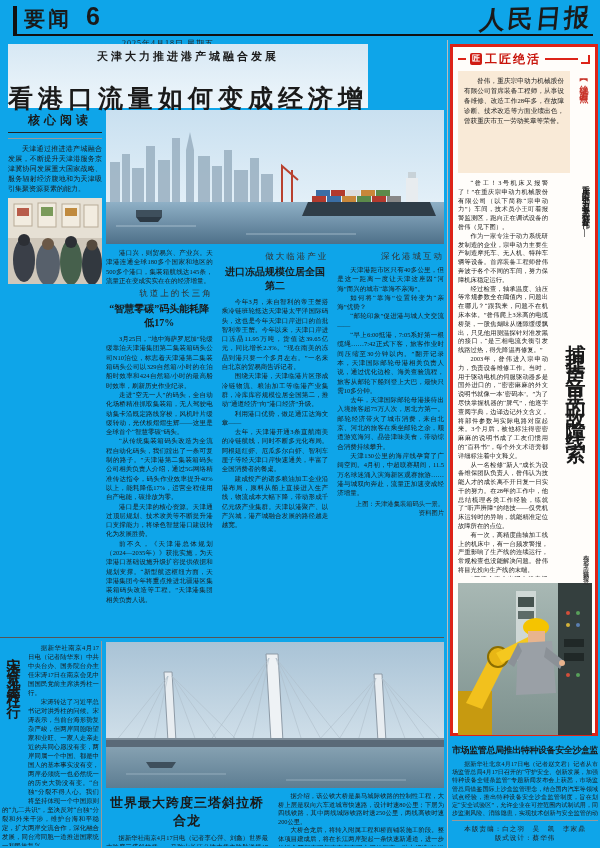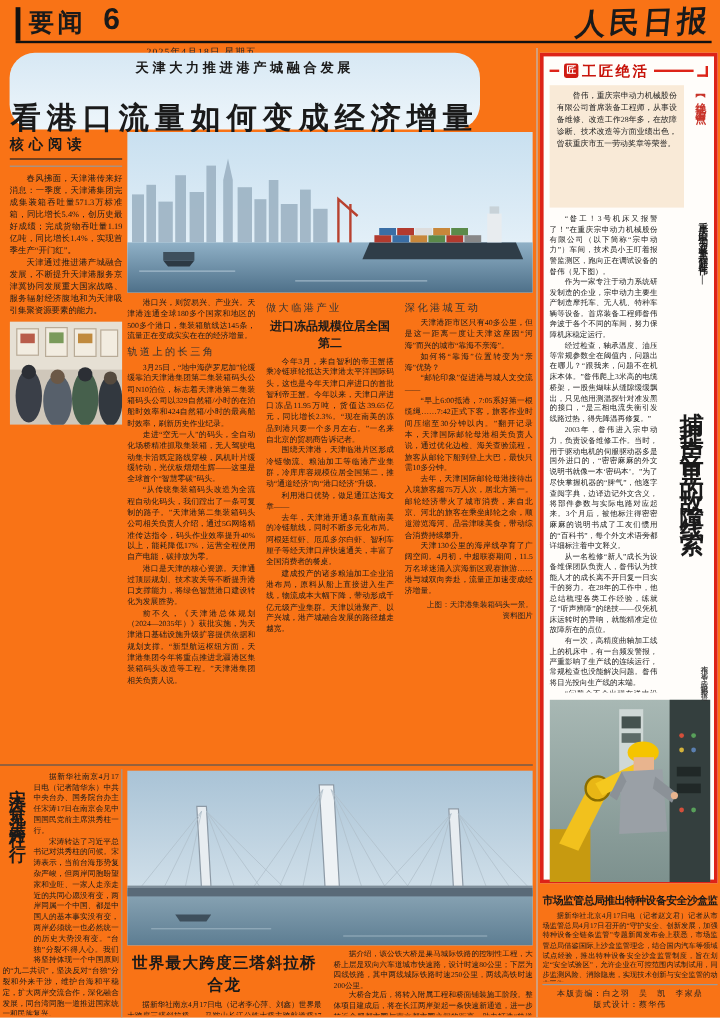--- a/index.html
+++ b/index.html
@@ -1,49 +1,49 @@
 <!DOCTYPE html>
 <html><head>
 <meta charset="utf-8">
 <style>
   * { margin:0; padding:0; box-sizing:border-box; }
   html,body { width:600px; height:848px; overflow:hidden; }
   body { background:#f3f1ec; font-family:"Liberation Serif","DejaVu Serif",serif; color:#1a1a1a; }
-  #page { position:relative; width:600px; height:848px; background:#f97316; }
+  #page { position:relative; width:600px; height:848px; background:#0ea5e9; }
 
   
   .hdr { position:absolute; left:0; top:0; width:600px; height:38px; }
   .hdr-bracket { position:absolute; left:13px; top:6px; width:4px; height:28px; background:#111; }
   .hdr-rule { position:absolute; left:13px; top:34px; width:580px; height:2px; background:#111; }
   .hdr-section { position:absolute; left:24px; top:5px; font-size:21px; font-weight:bold; letter-spacing:3px; }
   .hdr-num { position:absolute; left:86px; top:2px; font-size:25px; font-weight:bold; font-family:"Liberation Sans",sans-serif; }
   .hdr-date { position:absolute; left:122px; top:17px; font-size:8px; color:#222; letter-spacing:1px;margin-top:21px; }
   .masthead { position:absolute; right:8px; top:2px; font-size:25px; font-weight:900; letter-spacing:3px; transform:skewX(-7deg) rotate(-1.5deg); font-family:"Liberation Serif",serif; }
 
   
-  .banner { position:absolute; left:8px; top:44px; width:392px; height:64px; background:linear-gradient(#d7e8f4,#eef6fb); text-align:center;border-radius:21px; }
+  .banner { position:absolute; left:8px; top:44px; width:360px; height:64px; background:linear-gradient(#d7e8f4,#eef6fb); text-align:center; }
   .kicker { font-size:11px; font-weight:bold; letter-spacing:3px; padding-top:5px; }
   .headline { font-size:25px; font-weight:bold; letter-spacing:5px; margin-top:18px; }
   .byline { font-size:8px; color:#444; margin-top:4px; letter-spacing:2px; }
 
   .col1 { position:absolute; left:8px; top:110px; width:94px; height:522px; overflow:hidden; }
-  .core-label { font-size:12px; font-weight:bold; letter-spacing:4px; padding:2px 0 3px; }
+  .core-label { font-size:12px; font-weight:bold; letter-spacing:4px; padding:2px 0 3px;margin-left:20px; }
   .core-rule { height:1px; background:#222; margin-bottom:4px; }
   .core-text { font-size:7px; line-height:10.5px; text-align:justify; text-indent:2em; }
   .core-bottom { height:1px; background:#999; margin:5px 0; }
   .col1 .para { font-size:7px; line-height:10px; text-align:justify; }
   .photo-small { width:94px; height:86px; margin-top:4px; display:block; }
 
   .main-photo { position:absolute; left:106px; top:110px; width:338px; height:134px; display:block; }
 
   .cols-row { position:absolute; left:106px; top:248px; width:338px; height:384px; display:flex; gap:9px; }
   .mcol { flex:1; overflow:hidden; }
   .mcol .para, .lead-para { font-size:6.5px; line-height:9.3px; text-align:justify; }
   .lead-para { text-indent:2em; margin-bottom:2px; }
-  .sec-kicker { text-align:left; font-size:8.5px; letter-spacing:2px; color:#333; margin:3px 0 2px; }
+  .sec-kicker { text-align:right; font-size:8.5px; letter-spacing:2px; color:#333; margin:3px 0 2px; }
   .sec-headline { text-align:center; font-size:10px; font-weight:bold; letter-spacing:0; margin-bottom:4px; }
   .photo-note { font-size:6.3px; text-align:right; margin-top:3px; color:#222; }
   .photo-credit { font-size:6.3px; text-align:right; color:#222; }
 
   .main-bottom-rule { position:absolute; left:0; top:637px; width:444px; height:1px; background:#555; }
   .vline-left { position:absolute; left:101px; top:641px; width:1px; height:207px; background:#999; }
   .vline-right { position:absolute; left:447px; top:40px; width:1px; height:808px; background:#bbb; }
 
   
   .songtao { position:absolute; left:2px; top:643px; width:97px; height:203px; overflow:hidden; }
@@ -108,21 +108,20 @@
     <div class="kicker">天津大力推进港产城融合发展</div>
     <div class="headline">看港口流量如何变成经济增量</div>
     <div class="byline">版式设计 武少民 靳 博</div>
   </div>
 
   <div class="col1">
     <div class="core-label">核心阅读</div>
     <div class="core-rule"></div>
     <div class="core-bottom"></div>
     <div>
-        <p class="para">春风拂面，天津港传来好消息：一季度，天津港集团完成集装箱吞吐量571.3万标准箱，同比增长5.4%，创历史最好成绩；完成货物吞吐量1.19亿吨，同比增长1.4%，实现首季生产“开门红”。</p>
         <p class="para">天津通过推进港产城融合发展，不断提升天津港服务京津冀协同发展重大国家战略、服务辐射经济腹地和为天津吸引集聚资源要素的能力。</p>
       </div>
     <svg class="photo-small" viewBox="0 0 94 86">
       <rect width="94" height="86" fill="#cfc7ba"></rect>
       <rect x="0" y="0" width="94" height="40" fill="#e6e0d4"></rect>
       <rect x="6" y="6" width="18" height="22" fill="#f2ece0" stroke="#b8ab97" stroke-width="1"></rect>
       <rect x="9" y="10" width="12" height="8" fill="#b85c4a"></rect>
       <rect x="30" y="5" width="18" height="24" fill="#f2ece0" stroke="#b8ab97" stroke-width="1"></rect>
       <rect x="33" y="9" width="12" height="9" fill="#7a9a5a"></rect>
       <rect x="54" y="6" width="18" height="23" fill="#f2ece0" stroke="#b8ab97" stroke-width="1"></rect>
@@ -194,20 +193,21 @@
     <g stroke="#dce9f2" stroke-width="1" opacity="0.5">
       <line x1="10" y1="116" x2="90" y2="116"></line>
         <line x1="140" y1="124" x2="250" y2="124"></line>
     </g>
   </svg>
 
   <div class="cols-row">
     <div class="mcol">
       <div class="lead-para">港口兴，则贸易兴、产业兴。天津港连通全球180多个国家和地区的500多个港口，集装箱航线达145条，流量正在变成实实在在的经济增量。</div>
       <div class="sec-kicker">轨道上的长三角</div>
+      <div class="sec-headline">“智慧零碳”码头能耗降低17%</div>
       <div>
           <p class="para">3月25日，“地中海萨罗尼加”轮缓缓靠泊天津港集团第二集装箱码头公司N10泊位，标志着天津港第二集装箱码头公司以329自然箱/小时的在泊船时效率和424自然箱/小时的最高船时效率，刷新历史作业纪录。</p>
           <p class="para">走进“空无一人”的码头，全自动化场桥精准抓取集装箱，无人驾驶电动集卡沿既定路线穿梭，风机叶片缓缓转动，光伏板熠熠生辉——这里是全球首个“智慧零碳”码头。</p>
           <p class="para">“从传统集装箱码头改造为全流程自动化码头，我们蹚出了一条可复制的路子。”天津港第二集装箱码头公司相关负责人介绍，通过5G网络精准传达指令，码头作业效率提升40%以上，能耗降低17%，运营全程使用自产电能，碳排放为零。</p>
           <p class="para">港口是天津的核心资源。天津通过顶层规划、技术攻关等不断提升港口支撑能力，将绿色智慧港口建设转化为发展胜势。</p>
           <p class="para">前不久，《天津港总体规划（2024—2035年）》获批实施，为天津港口基础设施升级扩容提供依据和规划支撑。“新型航运枢纽方面，天津港集团今年将重点推进北疆港区集装箱码头改造等工程。”天津港集团相关负责人说。</p>
         </div>
     </div>
     <div class="mcol">
       <div class="sec-kicker">做大临港产业</div>

